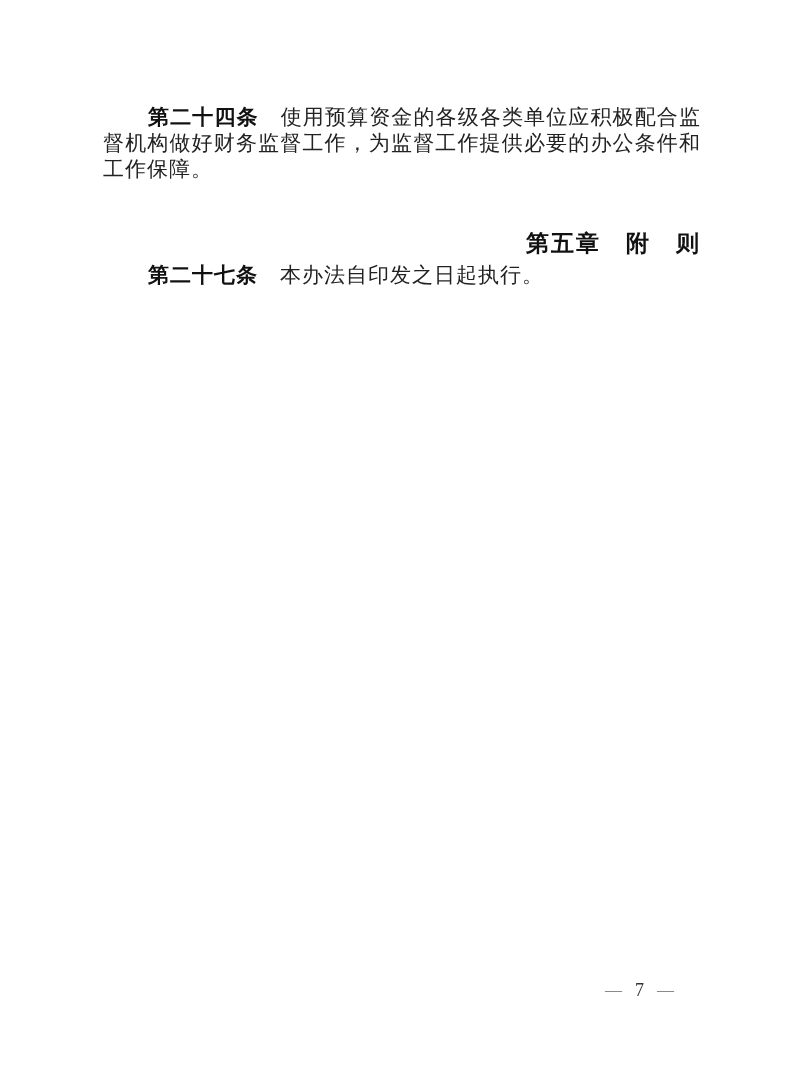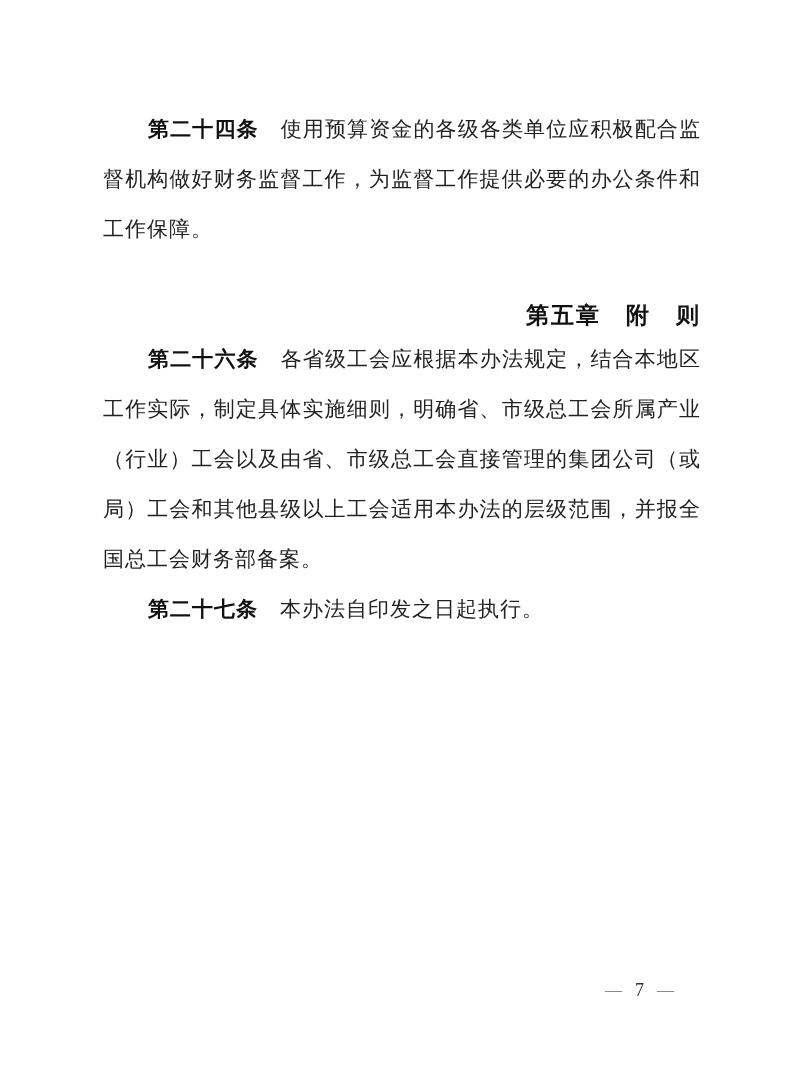--- a/index.html
+++ b/index.html
@@ -14,21 +14,21 @@
     position: absolute; inset: 0;
     background: #ffffff;
   }
   .content {
     position: absolute;
     left: 103px; top: 104px; width: 598px;
   }
   p.para {
     margin: 0;
     font-size: 21px;
-    line-height: 50px;
+    line-height: 26px;
     text-align: justify;
     text-indent: 45px;
     color: #222222;
     letter-spacing: 1px;
   }
   p.para .label {
     font-weight: bold;
     font-family: "Liberation Sans", "DejaVu Sans", sans-serif;
     color: #111111;
     letter-spacing: 1px;
@@ -59,21 +59,20 @@
 <body>
 
 <div class="page">
   <div class="content">
 
     <p class="para"><span class="label">第二十四条</span><span>使用预算资金的各级各类单位应积极配合监督机构做好财务监督工作，为监督工作提供必要的办公条件和工作保障。</span></p>
 
 
     <h2 class="chapter">第五章　附　则</h2>
 
-    <p class="para"><span class="label">第二十六条</span><span>各省级工会应根据本办法规定，结合本地区工作实际，制定具体实施细则，明确省、市级总工会所属产业（行业）工会以及由省、市级总工会直接管理的集团公司（或局）工会和其他县级以上工会适用本办法的层级范围，并报全国总工会财务部备案。</span></p>
 
     <p class="para"><span class="label">第二十七条</span><span>本办法自印发之日起执行。</span></p>
 
 
   </div>
 
   <div class="footer">
     <span class="dash">—</span>
     <span class="num">7</span>
     <span class="dash">—</span>

